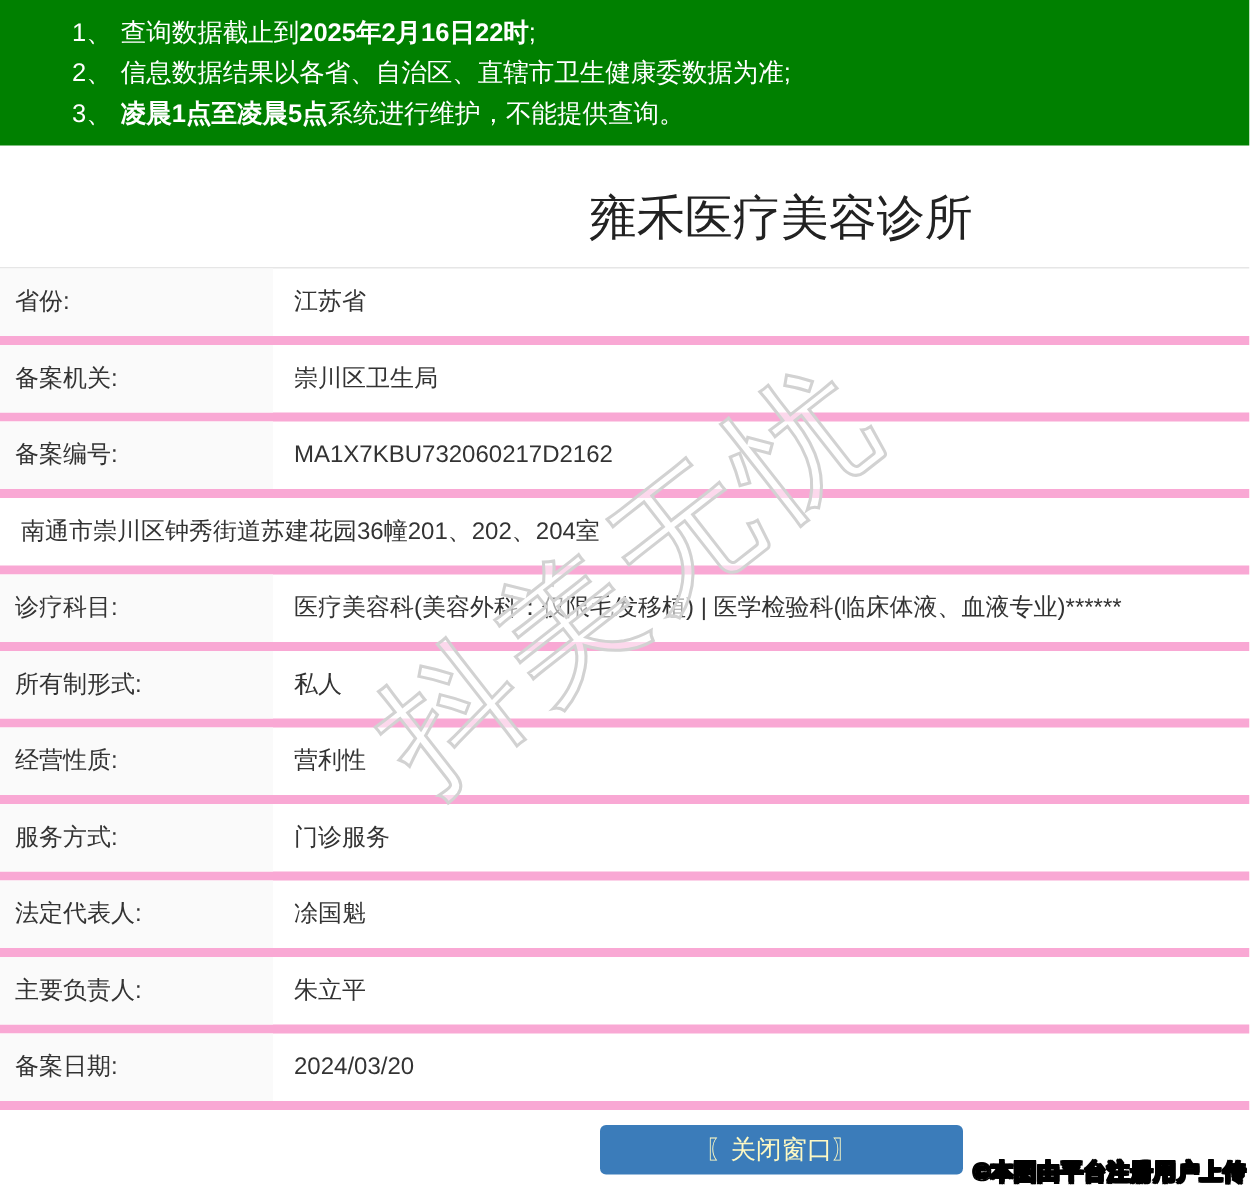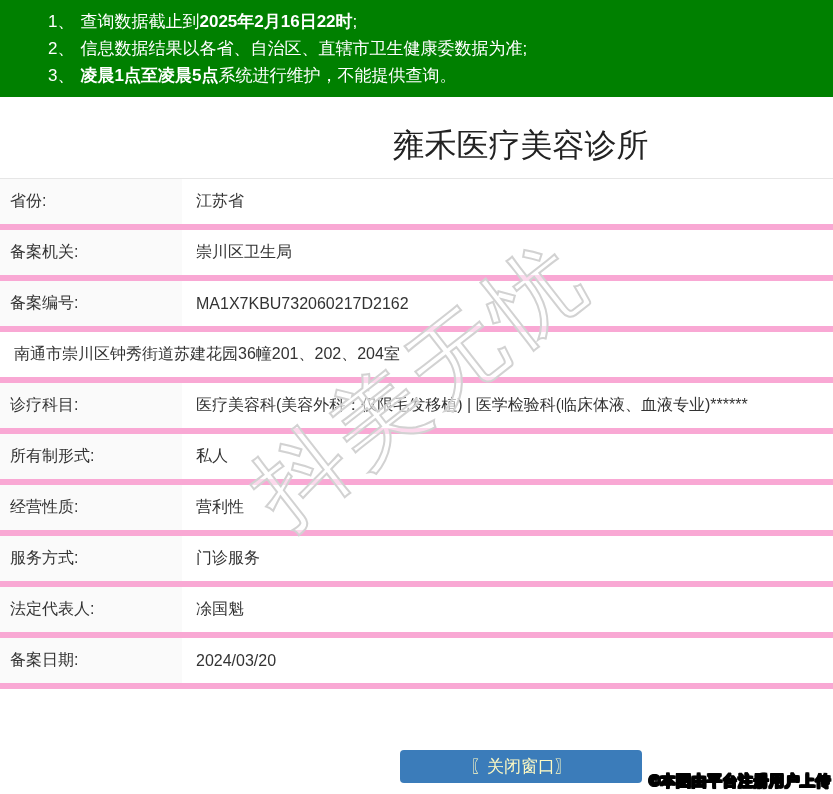--- a/index.html
+++ b/index.html
@@ -168,20 +168,24 @@
     </div>
     <div class="record-row">
       <div class="cell-label">服务方式:</div>
       <div class="cell-value">门诊服务</div>
     </div>
     <div class="record-row">
       <div class="cell-label">法定代表人:</div>
       <div class="cell-value">凃国魁</div>
     </div>
     <div class="record-row">
+      <div class="cell-label">主要负责人:</div>
+      <div class="cell-value">朱立平</div>
+    </div>
+    <div class="record-row">
       <div class="cell-label">备案日期:</div>
       <div class="cell-value">2024/03/20</div>
     </div>
   </div>
 
   <div class="diag-watermark">抖美无忧</div>
 
   <button class="close-button">〖关闭窗口〗</button>
 
   <div class="corner-watermark">©本图由平台注册用户上传</div>

